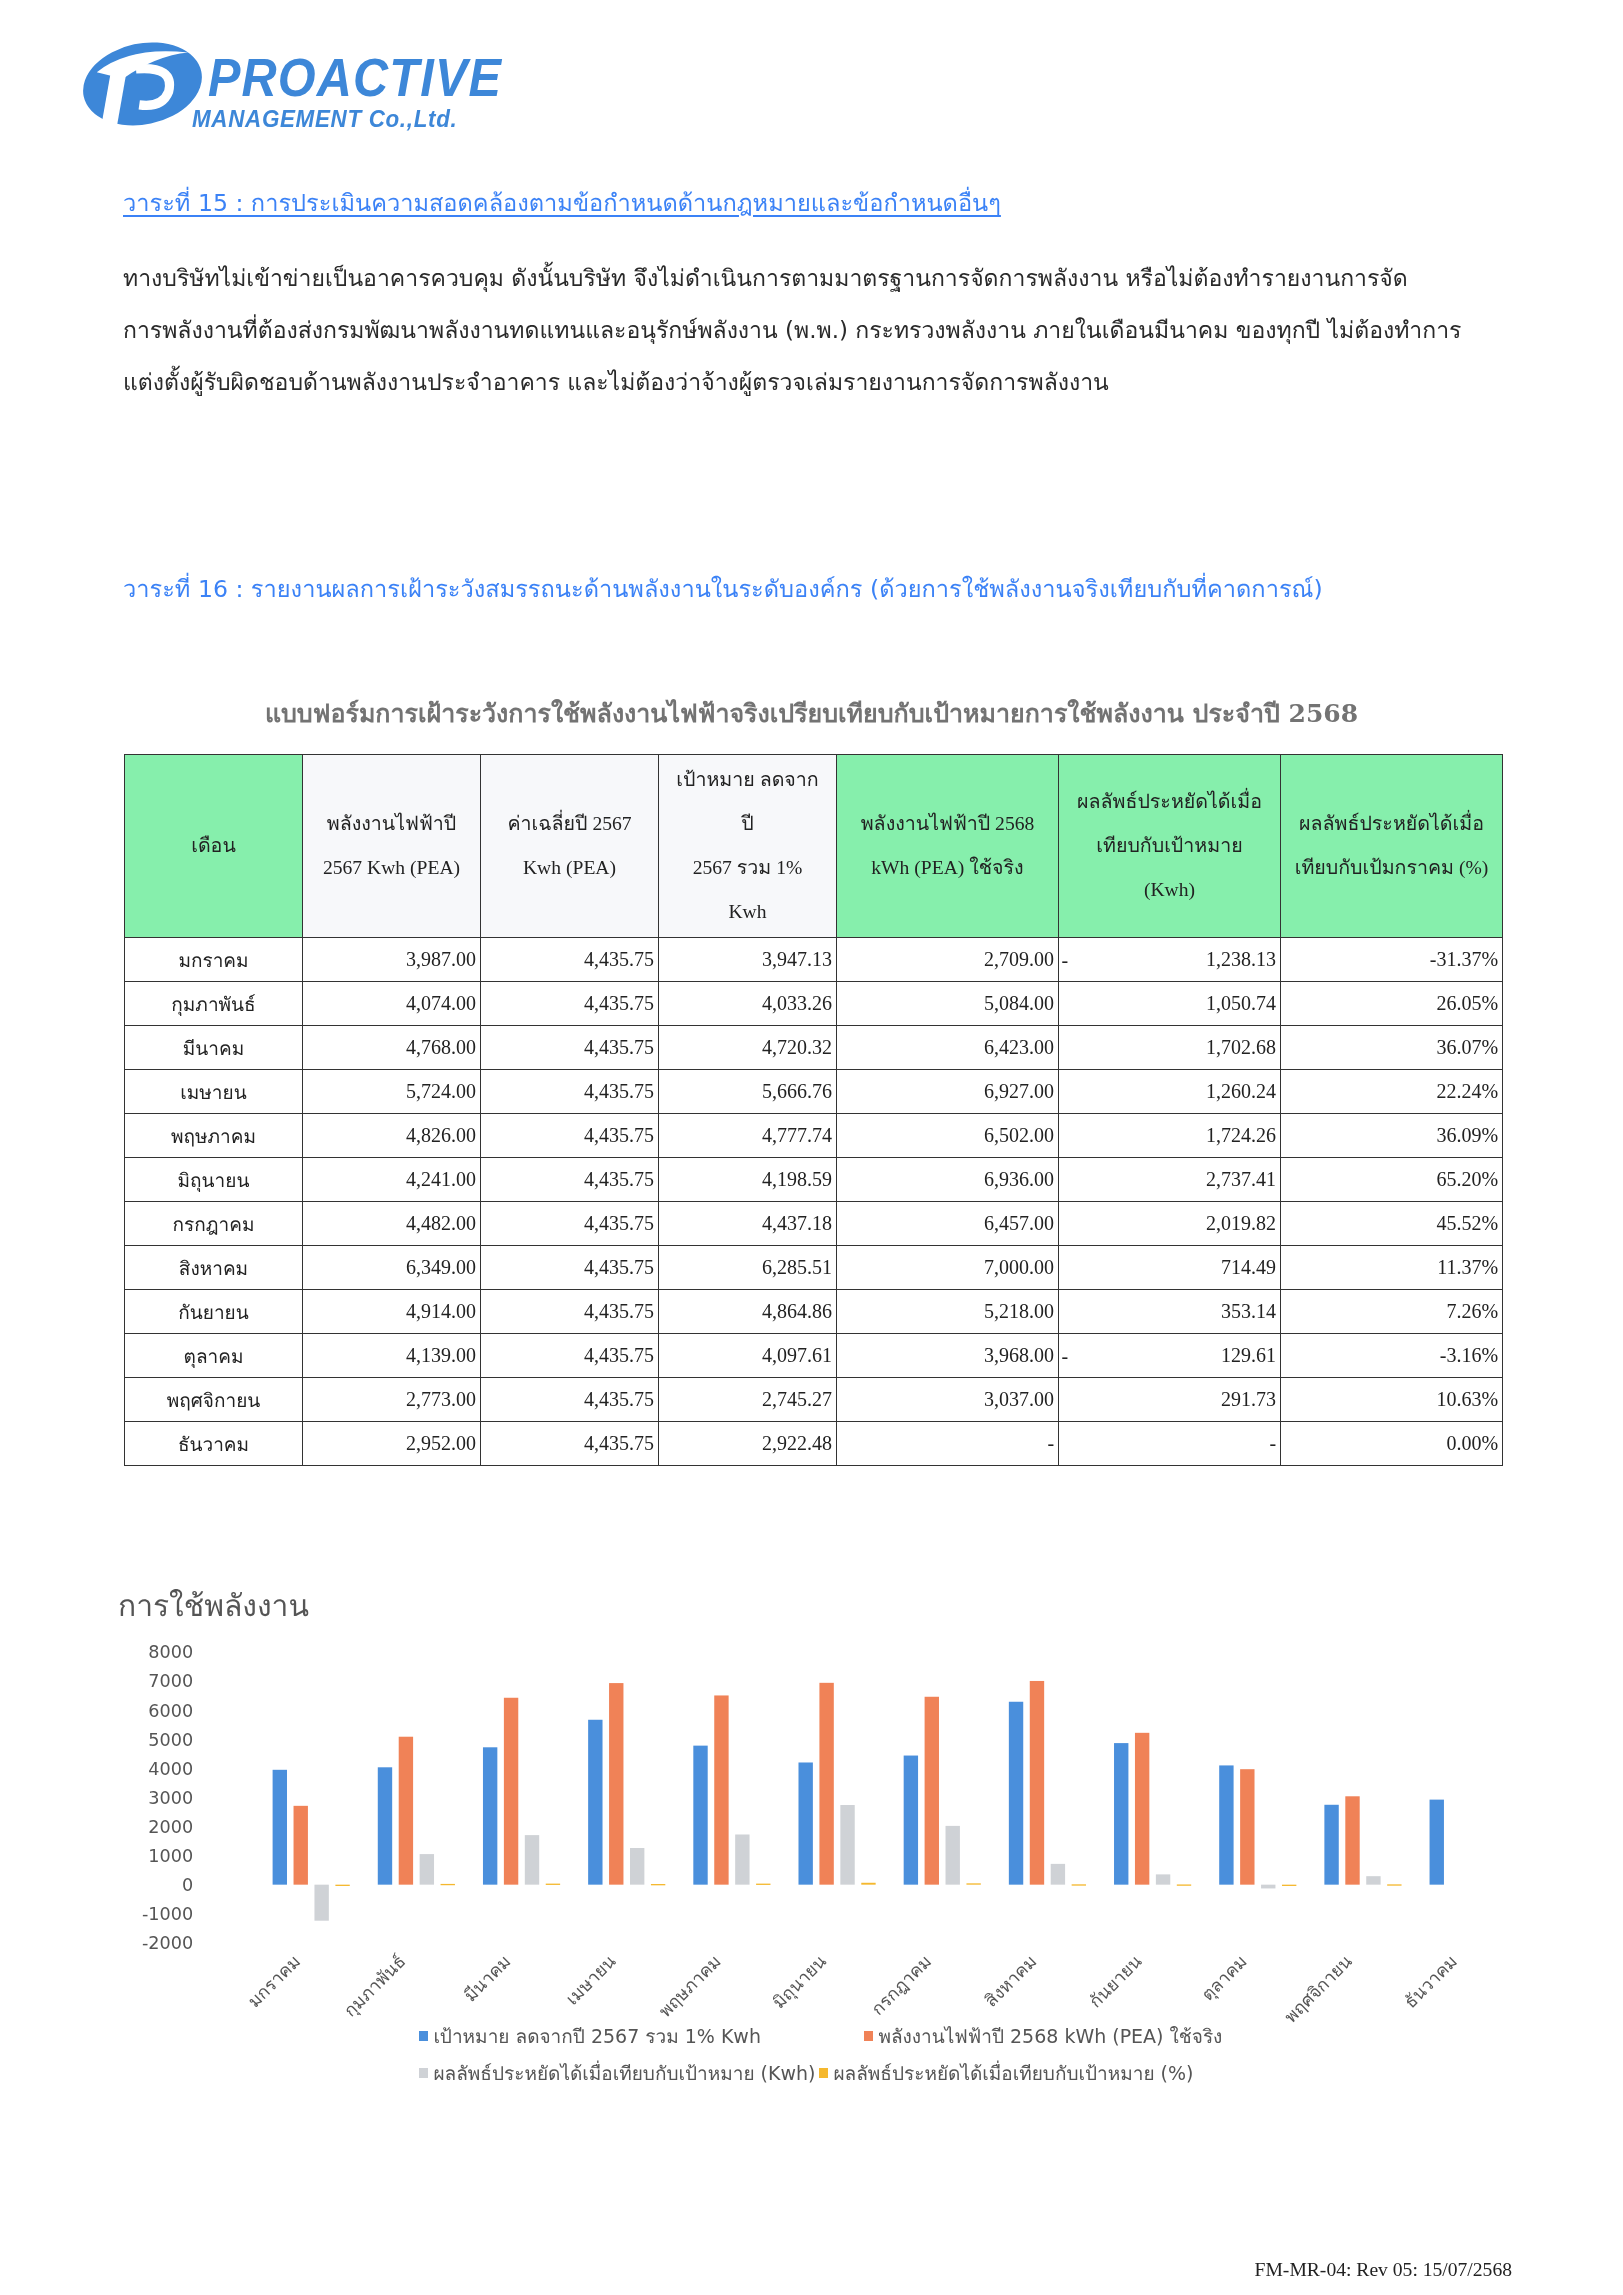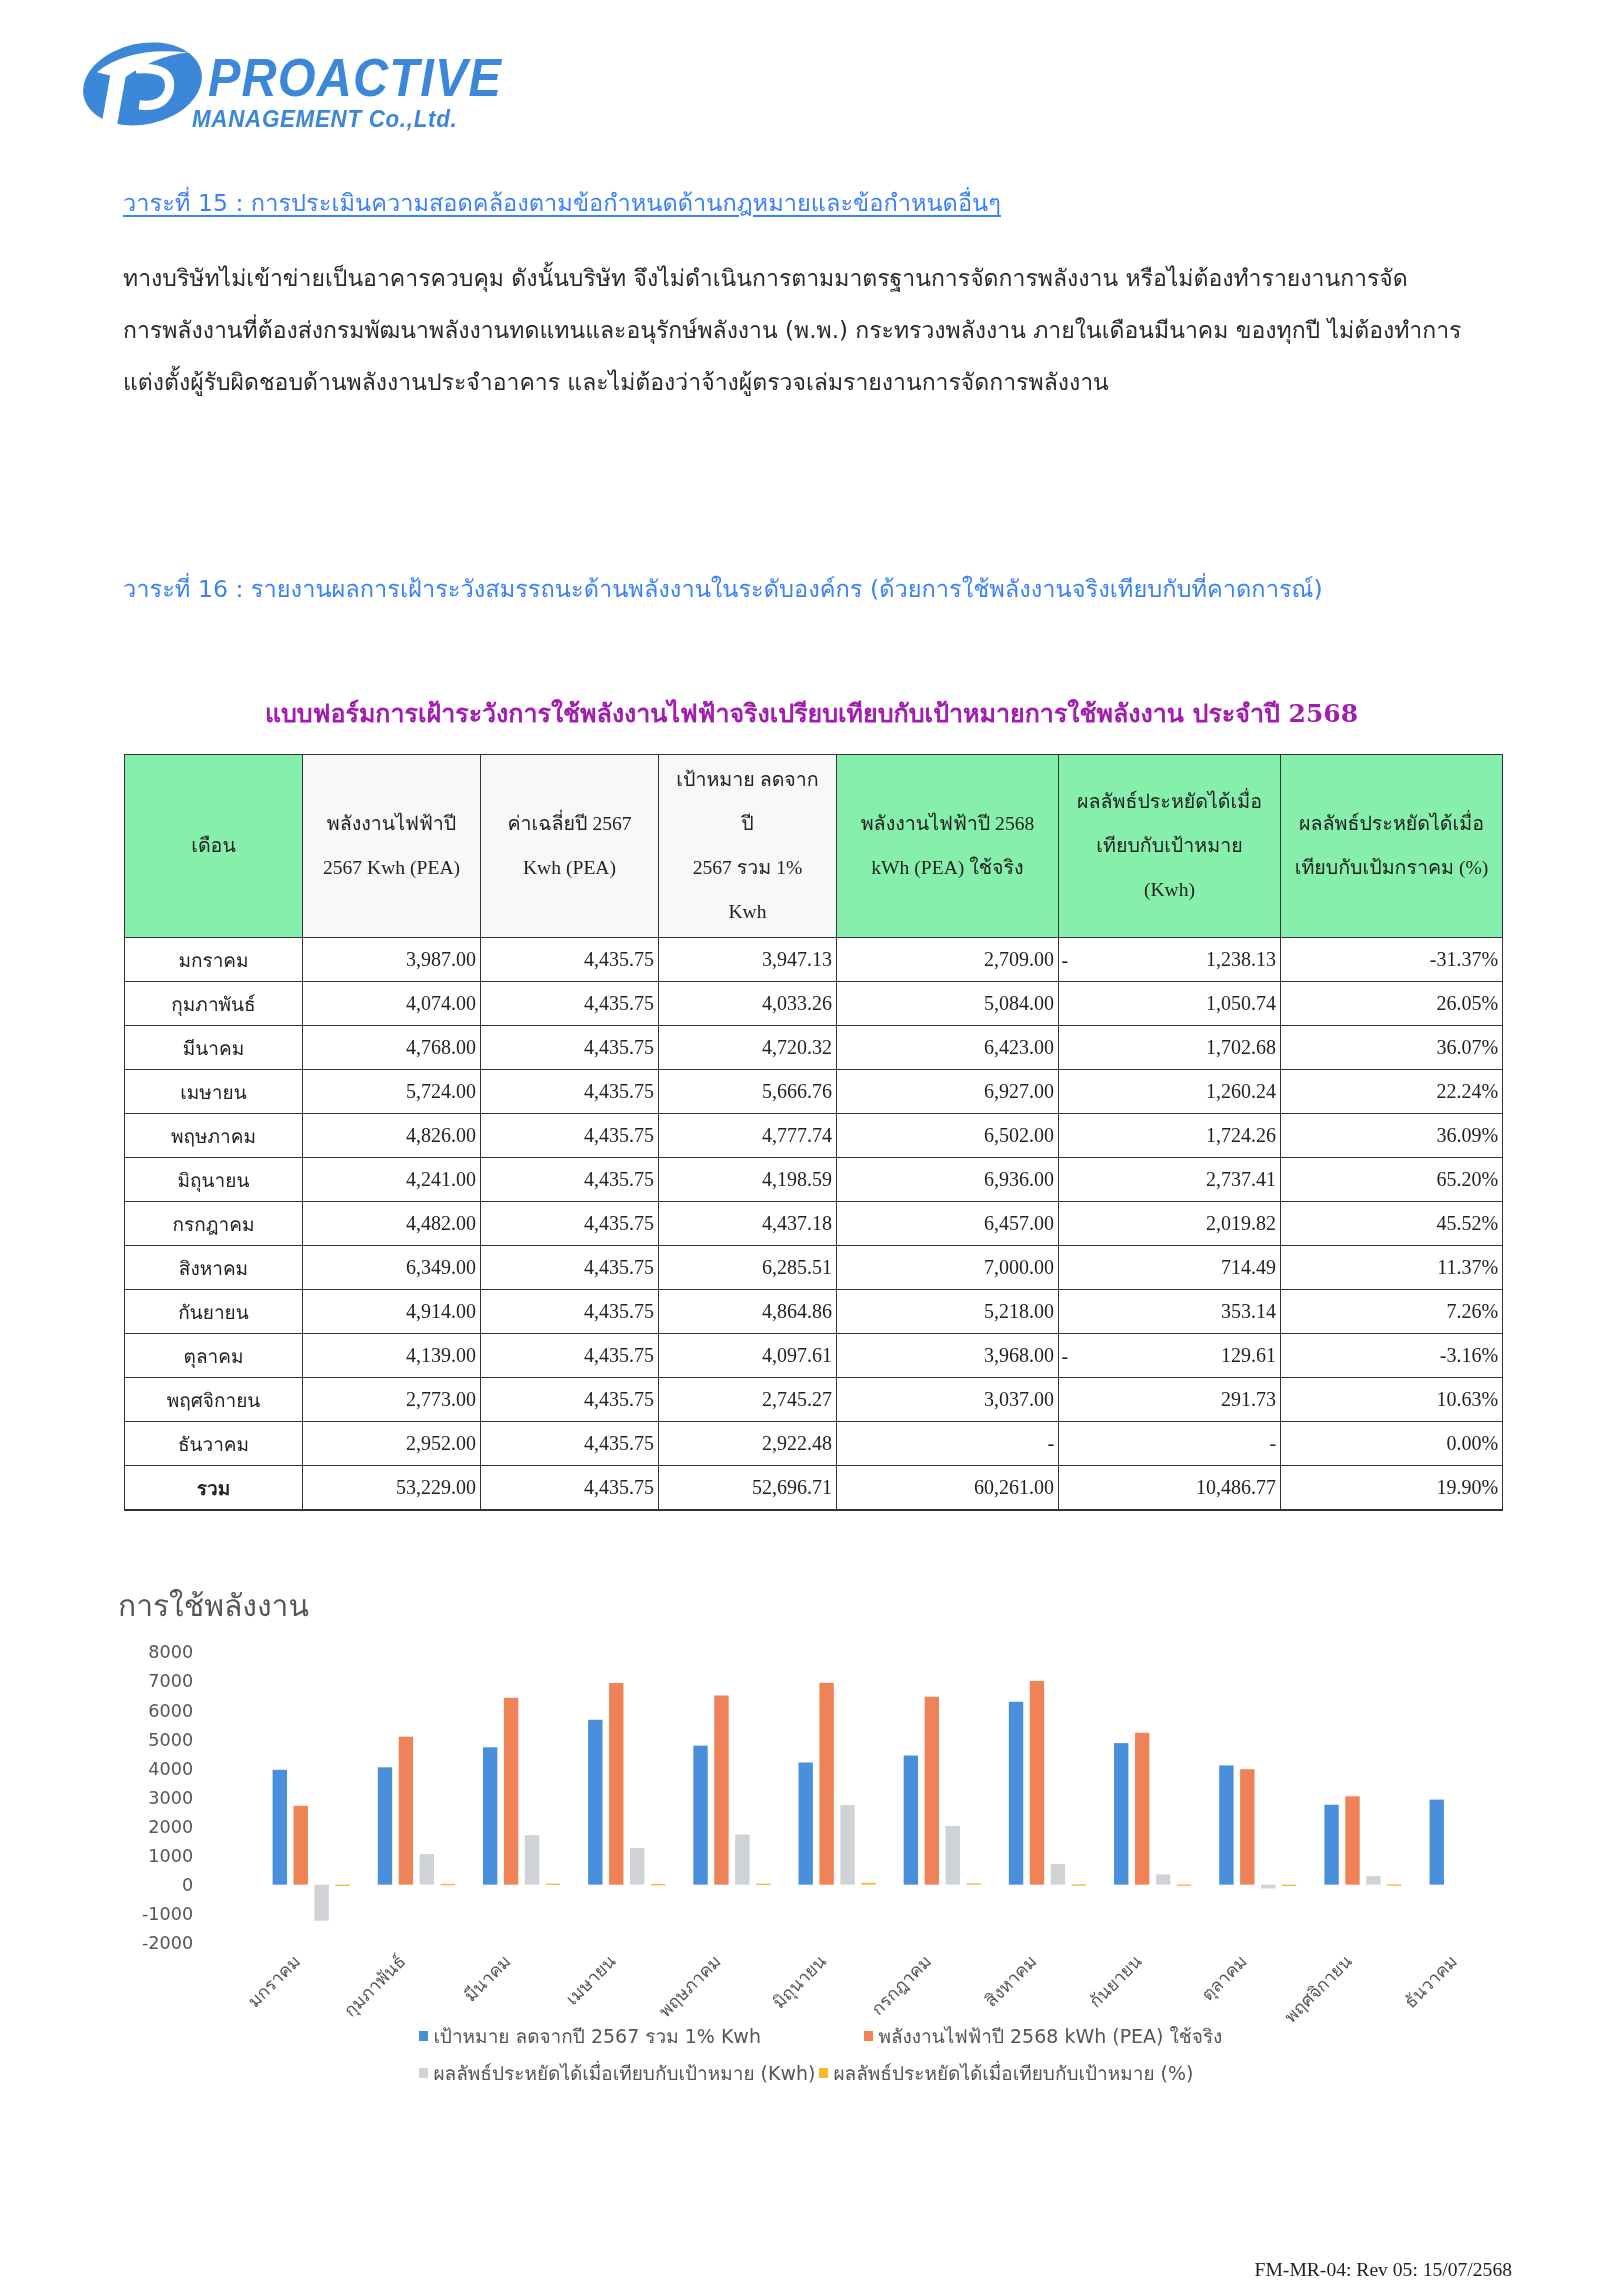--- a/index.html
+++ b/index.html
@@ -19,21 +19,21 @@
   .section-title { position: absolute; left: 123px; font-size: 23.6px; white-space: nowrap; color: #3b82f6; }
   .underline { text-decoration: underline; text-underline-offset: 3.9px; }
   .st15 { top: 184px; }
   .st16 { top: 570px; }
 
   .para { position: absolute; left: 123px; top: 252px; width: 1406px; font-size: 23px; line-height: 52px; color: #2a2a2a; }
   .para .lead { text-decoration: underline; text-underline-offset: 3.9px; }
   .para .line { display: block; white-space: nowrap; }
 
   .table-title { position: absolute; left: 0; width: 1623px; top: 693px; text-align: center;
-                 font-family: "DejaVu Serif", serif; font-weight: bold; font-size: 25px; color: #a21caf; }
+                 font-family: "DejaVu Serif", serif; font-weight: bold; font-size: 25px; color: #737373; }
 
   
   table.energy { position: absolute; left: 124px; top: 754px; border-collapse: collapse;
                  font-family: "Liberation Serif", serif; color: #222; }
   table.energy th, table.energy td { border: 1.3px solid #333; }
   table.energy th { height: 182px; font-weight: normal; font-size: 19.6px; line-height: 44px; padding: 0 13px; text-align: center; }
   table.energy th.gray { background: #86efac; }
   table.energy th.light { background: #f7f8fa; }
   table.energy td { height: 43px; font-size: 20px; padding: 0 3.9px; }
   table.energy td.month { text-align: center; font-family: "DejaVu Sans", sans-serif; font-size: 19px; }
@@ -200,29 +200,20 @@
         <td class="num">10.63%</td>
       </tr>
       <tr>
         <td class="month">ธันวาคม</td>
         <td class="num">2,952.00</td>
         <td class="num">4,435.75</td>
         <td class="num">2,922.48</td>
         <td class="num">-</td>
         <td class="num neg-mark"><span class="mark"></span><span>-</span></td>
         <td class="num">0.00%</td>
-      </tr>
-      <tr class="total">
-        <td class="month">รวม</td>
-        <td class="num">53,229.00</td>
-        <td class="num">4,435.75</td>
-        <td class="num">52,696.71</td>
-        <td class="num">60,261.00</td>
-        <td class="num neg-mark"><span>10,486.77</span></td>
-        <td class="num">19.90%</td>
       </tr>
     </tbody>
 </table>
 
 <div class="chart-wrap">
   <div class="chart-title">การใช้พลังงาน</div>
   <svg class="chart" id="chart-svg" width="1406" height="458" viewBox="0 0 2150 700">
       <text x="115" y="135" text-anchor="end" font-size="27" fill="#555" font-family="DejaVu Sans, sans-serif">8000</text>
       <text x="115" y="179.5" text-anchor="end" font-size="27" fill="#555" font-family="DejaVu Sans, sans-serif">7000</text>
       <text x="115" y="224" text-anchor="end" font-size="27" fill="#555" font-family="DejaVu Sans, sans-serif">6000</text>

